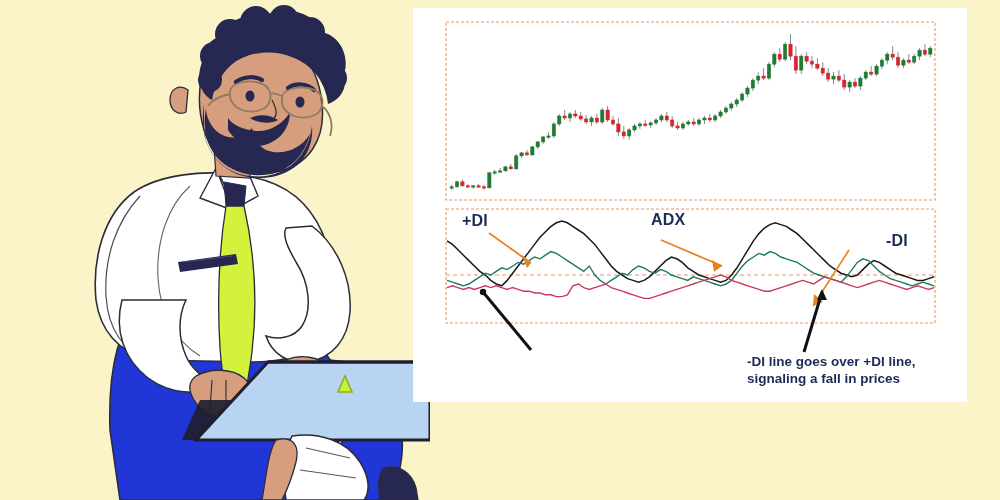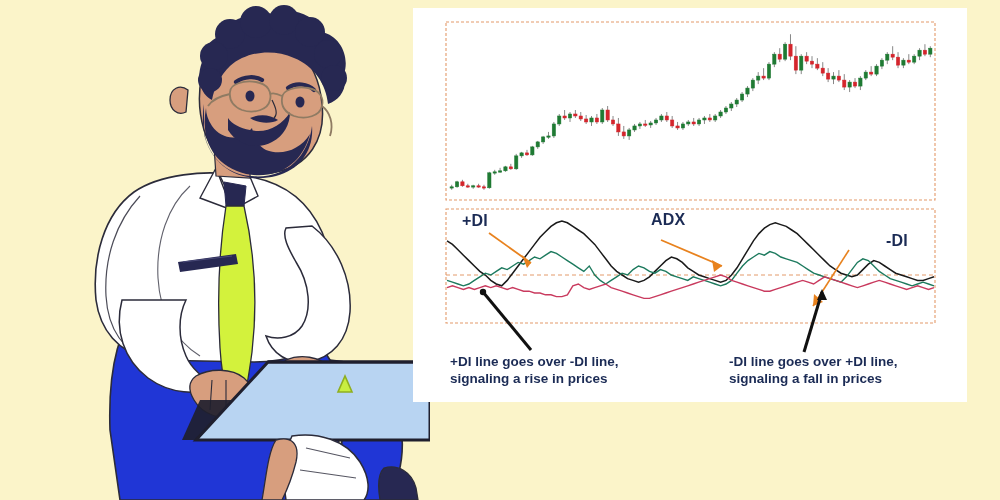--- a/index.html
+++ b/index.html
@@ -11,21 +11,21 @@
   #chartpanel{left:413px;top:8px;width:554px;height:394px;background:#ffffff;}
   #chartsvg{position:absolute;left:0;top:0;width:1000px;height:500px;}
   .lbl{position:absolute;color:#1b2b55;font-weight:bold;letter-spacing:.2px;
        font-family:"Liberation Sans",sans-serif;}
   #lbl-pdi{left:462px;top:212px;font-size:16px;}
   #lbl-adx{left:651px;top:211px;font-size:16px;}
   #lbl-ndi{left:838px;top:232px;font-size:16px;margin-left:48px;}
   .cap{position:absolute;color:#1b2b55;font-size:13.5px;font-weight:bold;
        line-height:17px;white-space:pre-line;}
   #cap-left{left:450px;top:353px;}
-  #cap-right{left:729px;top:353px;}
+  #cap-right{left:747px;top:353px;}
 </style>
 </head>
 <body>
 
 <div id="stage">
 
   <svg id="illus" class="abs" viewBox="0 0 430 500">
     <g>
       <rect x="0" y="0" width="430" height="500" fill="#fbf4c9"></rect>
     </g>
@@ -378,18 +378,16 @@
       <line x1="483" y1="292" x2="531" y2="350" stroke="#111" stroke-width="3"></line>
       <path d="M822 289 L 817 300 L 827 300 Z" fill="#111"></path>
       <line x1="822" y1="292" x2="804" y2="352" stroke="#111" stroke-width="3"></line>
     </g>
   </svg>
 
   <div id="lbl-pdi" class="lbl">+DI</div>
   <div id="lbl-adx" class="lbl">ADX</div>
   <div id="lbl-ndi" class="lbl">-DI</div>
 
-  <div id="cap-left" class="cap">+DI line goes over -DI line,
-signaling a rise in prices</div>
   <div id="cap-right" class="cap">-DI line goes over +DI line,
 signaling a fall in prices</div>
 
 </div>
 
 </body></html>

